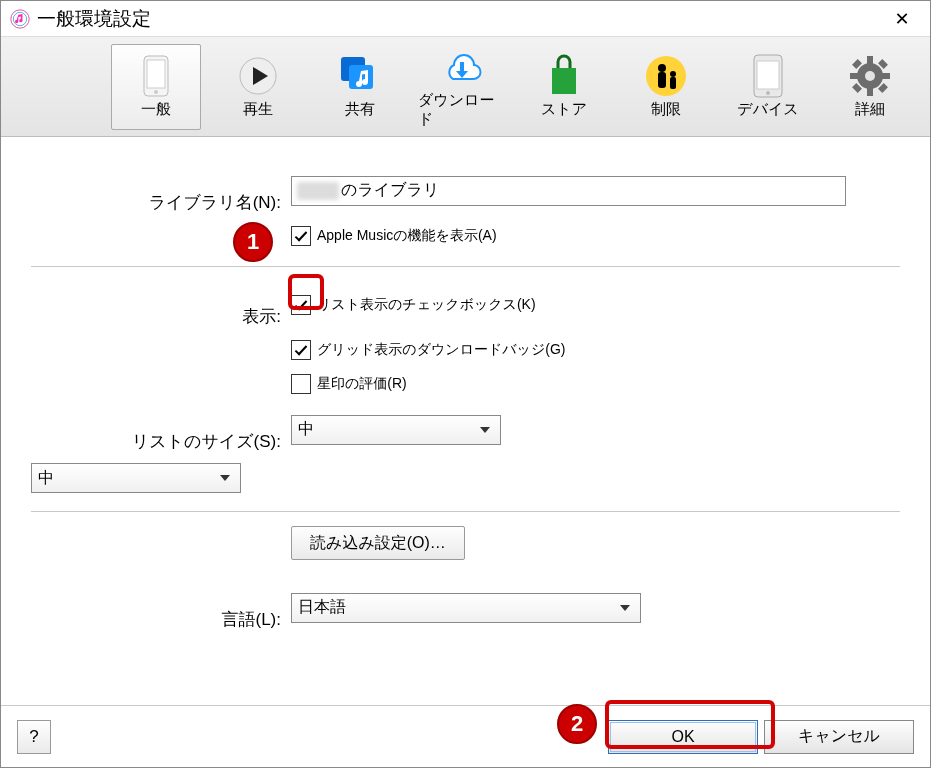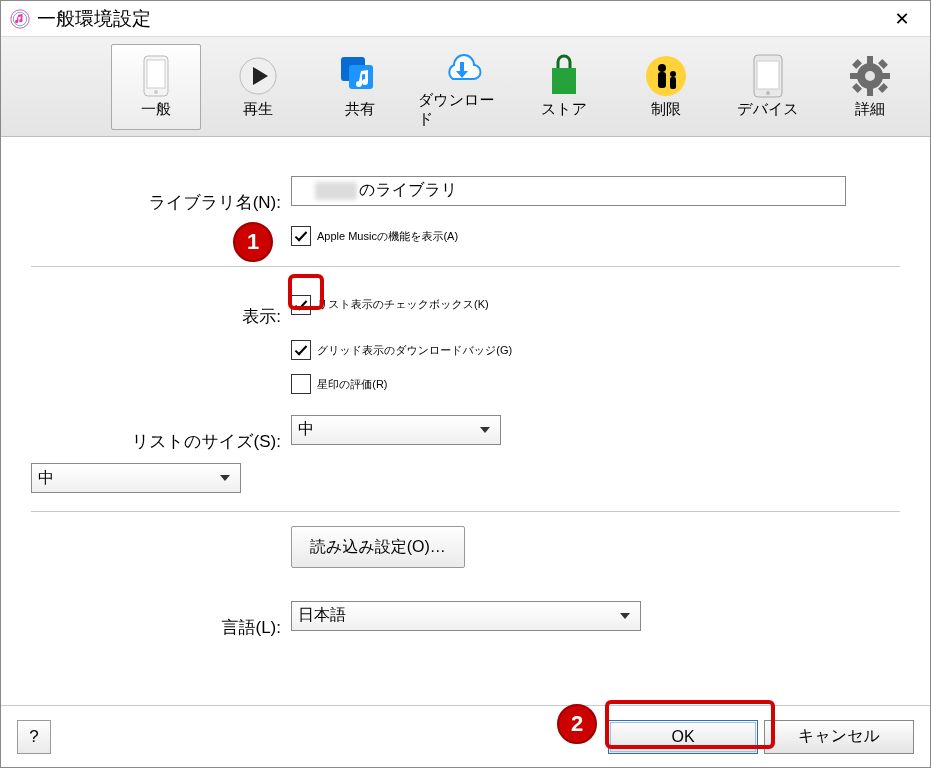--- a/index.html
+++ b/index.html
@@ -113,21 +113,21 @@
   .ctrl {
     display: flex;
     align-items: center;
   }
   .textfield {
     width: 555px;
     height: 30px;
     border: 1px solid #888;
     display: flex;
     align-items: center;
-    padding-left: 23px;
+    padding-left: 5px;
     background: #fff;
   }
   .blur {
     display: inline-block;
     width: 42px;
     height: 18px;
     background: #dcdcdc;
     filter: blur(2px);
     border-radius: 2px;
     margin-right: 2px;
@@ -149,21 +149,21 @@
     position: absolute;
     left: 3px;
     top: 5px;
     width: 12px;
     height: 6px;
     border-left: 2px solid #000;
     border-bottom: 2px solid #000;
     transform: rotate(-47deg);
   }
   .chklabel {
-    font-size: 11px;
+    font-size: 14px;
   }
   hr.sep {
     border: none;
     border-top: 1px solid #c8c8c8;
     margin: 8px 0 14px 0;
   }
   .select {
     width: 210px;
     height: 30px;
     border: 1px solid #888;
@@ -183,21 +183,21 @@
     border-left: 5px solid transparent;
     border-right: 5px solid transparent;
     border-top: 6px solid #333;
   }
   .btn {
     display: inline-flex;
     align-items: center;
     justify-content: center;
     background: linear-gradient(#fefefe, #eaeaea);
     border: 1px solid #999;
-    height: 42px;
+    height: 34px;
     padding: 0 18px;
     font-size: 16px;
     border-radius: 2px;
   }
 
   
   .footer {
     height: 62px;
     border-top: 1px solid #c8c8c8;
     display: flex;

